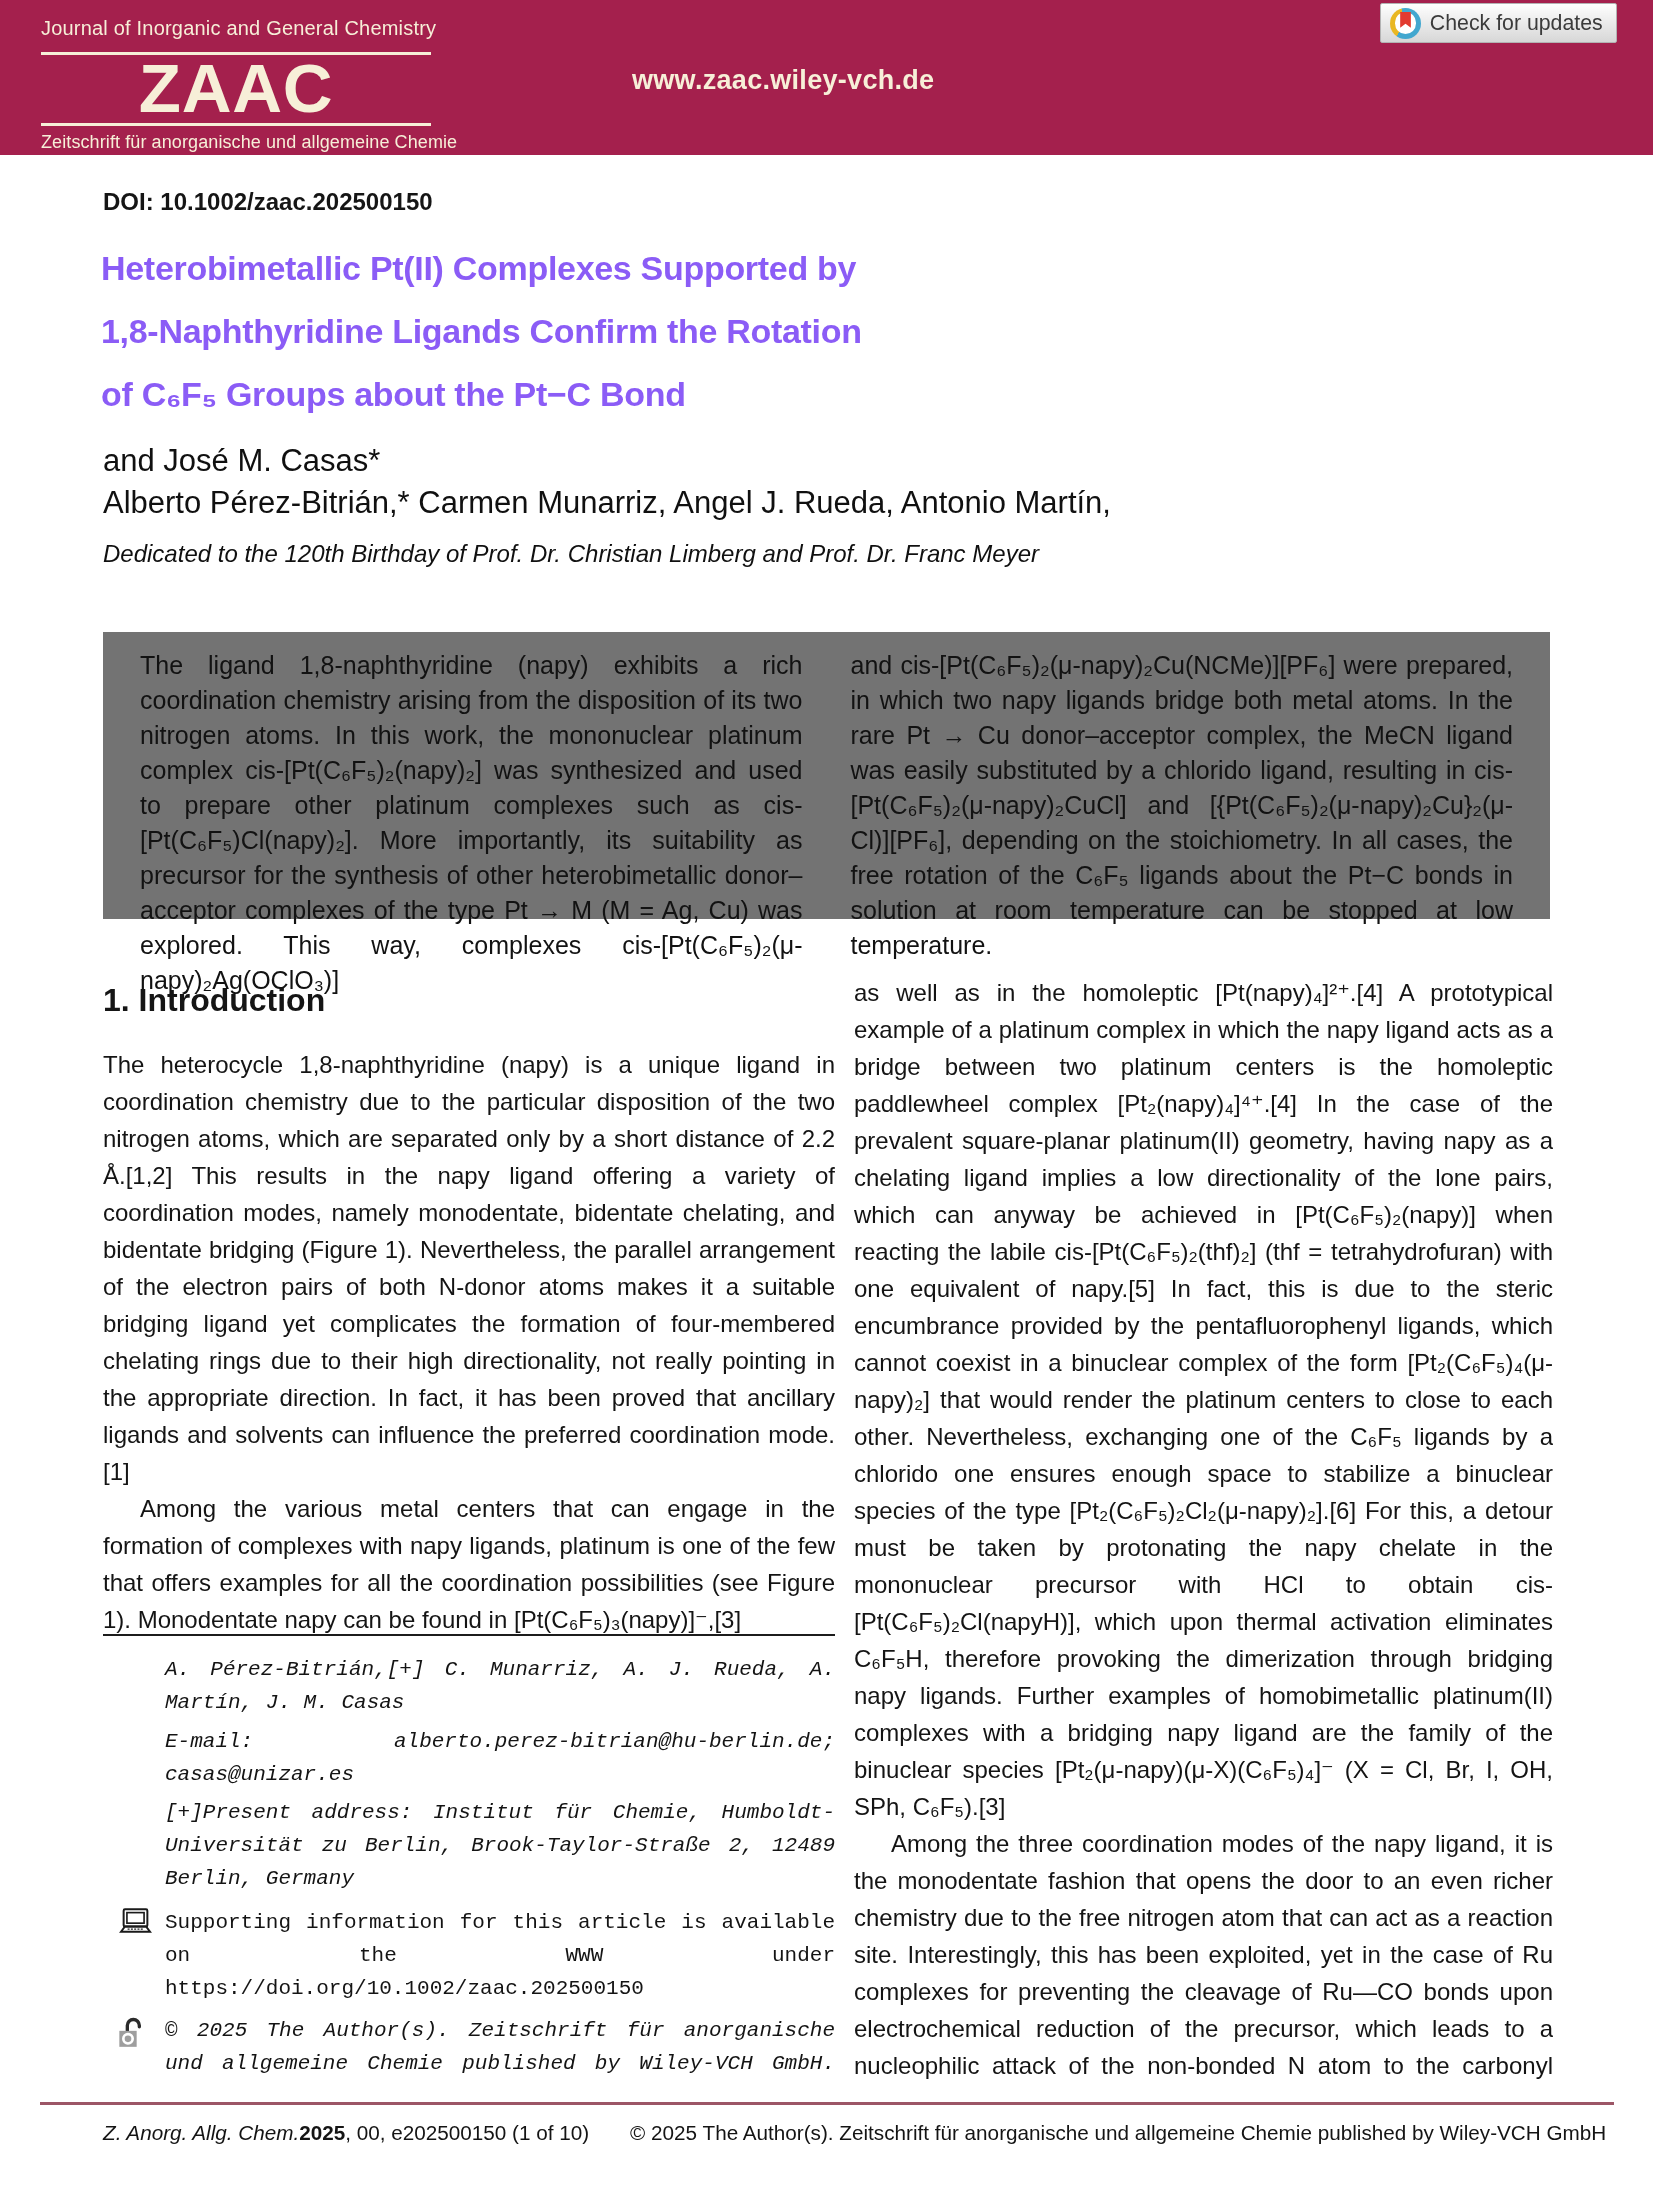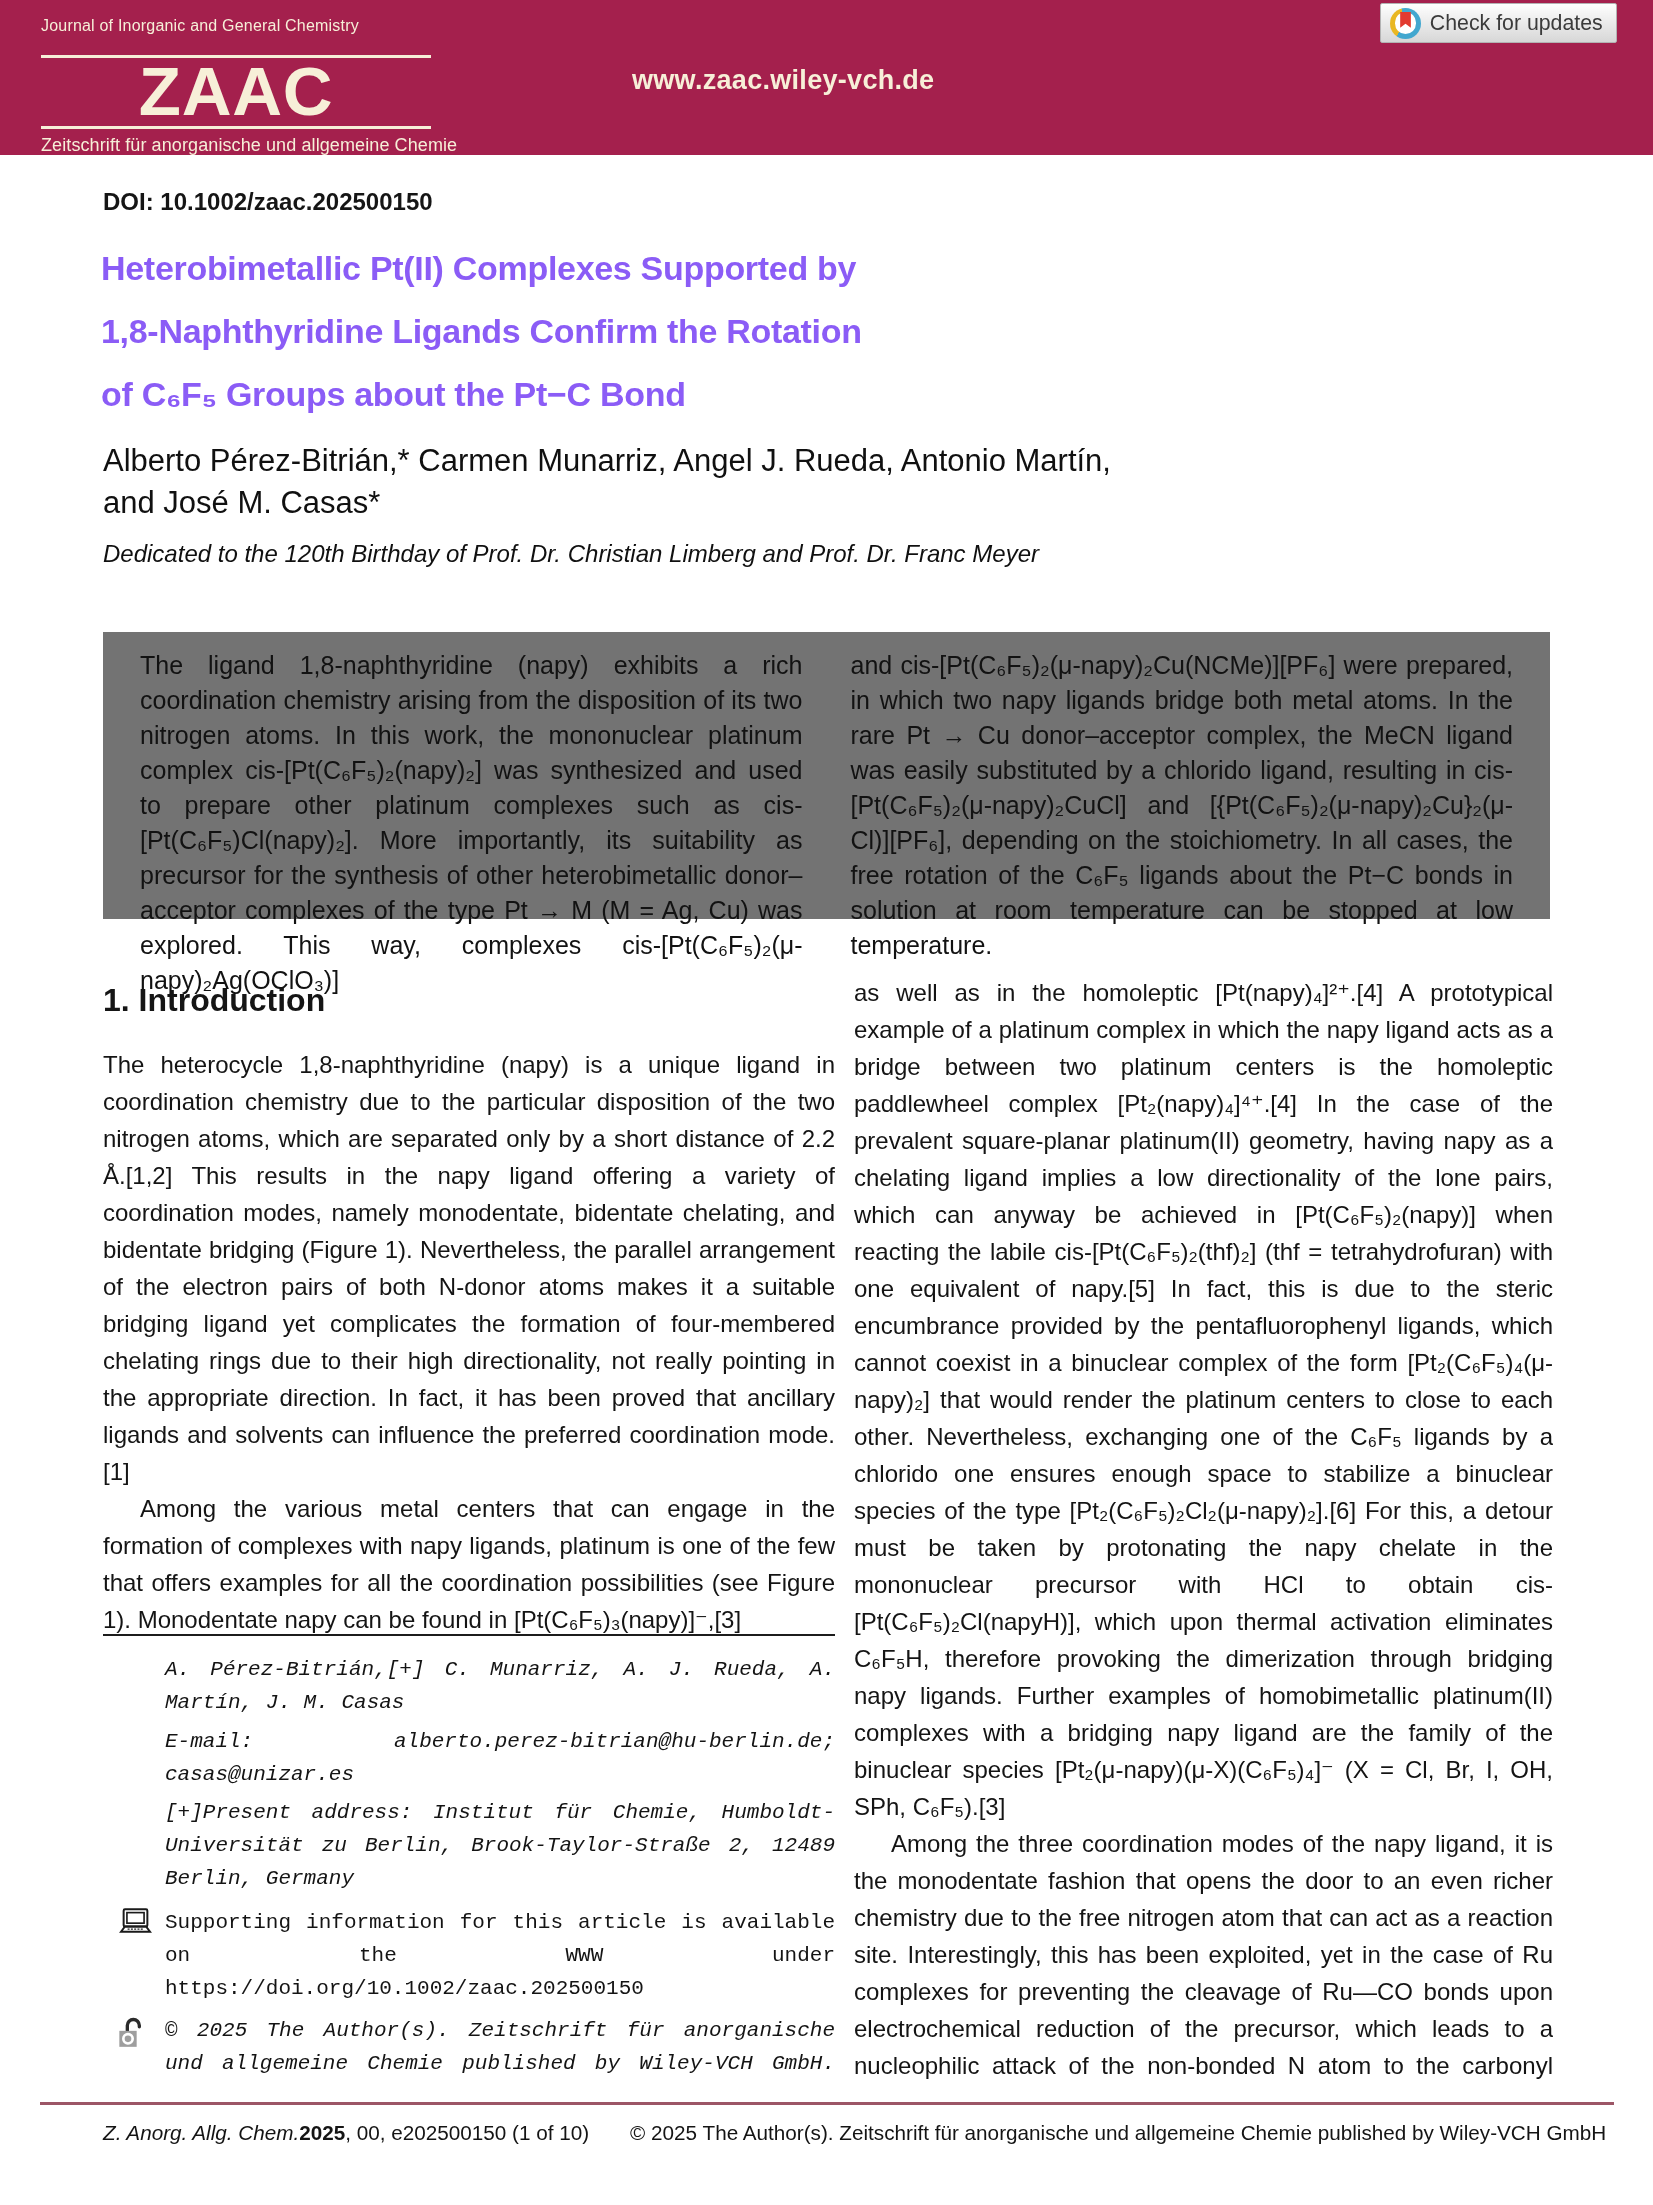--- a/index.html
+++ b/index.html
@@ -10,21 +10,21 @@
     font-family:"Liberation Sans","DejaVu Sans",sans-serif;
     color:#151515;
     overflow:hidden;
   }
   
   .masthead{
     position:absolute;left:0;top:0;width:1654px;height:155px;
     background:#A4204D;color:#F7EFD8;
   }
   .mast-block{position:absolute;left:41px;top:17.3px;width:390px;}
-  .mast-journal{font-size:16px;letter-spacing:0.2px;margin-bottom:20px;white-space:nowrap;}
+  .mast-journal{font-size:20px;letter-spacing:0.2px;margin-bottom:12px;white-space:nowrap;}
   .mast-rule{height:2.7px;background:#F7EFD8;}
   .mast-logo{font-size:69px;font-weight:700;text-align:center;line-height:68px;letter-spacing:0.7px;}
   .mast-sub{font-size:18px;margin-top:6px;letter-spacing:0.1px;white-space:nowrap;}
   .mast-url{position:absolute;left:632px;top:65px;font-size:27px;font-weight:700;letter-spacing:0.3px;}
   .mast-type{position:absolute;right:39px;top:57px;font-size:41px;font-weight:700;letter-spacing:0.7px;}
   
   .check-badge{
     position:absolute;right:37px;top:3.3px;height:40px;
     display:flex;align-items:center;gap:8.7px;padding:0 13.3px 0 9.3px;
     background:linear-gradient(#fefefe,#d7d7d7);
@@ -108,22 +108,22 @@
 
   <div class="doi">DOI: 10.1002/zaac.202500150</div>
 
   <div class="title">
     <div>Heterobimetallic Pt(II) Complexes Supported by</div>
     <div>1,8-Naphthyridine Ligands Confirm the Rotation</div>
     <div>of C₆F₅ Groups about the Pt−C Bond</div>
   </div>
 
   <div class="authors">
+    <div>and José M. Casas*</div>
     <div>Alberto Pérez-Bitrián,* Carmen Munarriz, Angel J. Rueda, Antonio Martín,</div>
-    <div>and José M. Casas*</div>
   </div>
 
   <div class="dedication">Dedicated to the 120th Birthday of Prof. Dr. Christian Limberg and Prof. Dr. Franc Meyer</div>
 
   <div class="abstract">
     <div class="col">The ligand 1,8-naphthyridine (napy) exhibits a rich coordination chemistry arising from the disposition of its two nitrogen atoms. In this work, the mononuclear platinum complex cis-[Pt(C₆F₅)₂(napy)₂] was synthesized and used to prepare other platinum complexes such as cis-[Pt(C₆F₅)Cl(napy)₂]. More importantly, its suitability as precursor for the synthesis of other heterobimetallic donor–acceptor complexes of the type Pt → M (M = Ag, Cu) was explored. This way, complexes cis-[Pt(C₆F₅)₂(μ-napy)₂Ag(OClO₃)]</div>
     <div class="col">and cis-[Pt(C₆F₅)₂(μ-napy)₂Cu(NCMe)][PF₆] were prepared, in which two napy ligands bridge both metal atoms. In the rare Pt → Cu donor–acceptor complex, the MeCN ligand was easily substituted by a chlorido ligand, resulting in cis-[Pt(C₆F₅)₂(μ-napy)₂CuCl] and [{Pt(C₆F₅)₂(μ-napy)₂Cu}₂(μ-Cl)][PF₆], depending on the stoichiometry. In all cases, the free rotation of the C₆F₅ ligands about the Pt−C bonds in solution at room temperature can be stopped at low temperature.</div>
   </div>
 
   <div class="intro-heading">1. Introduction</div>

